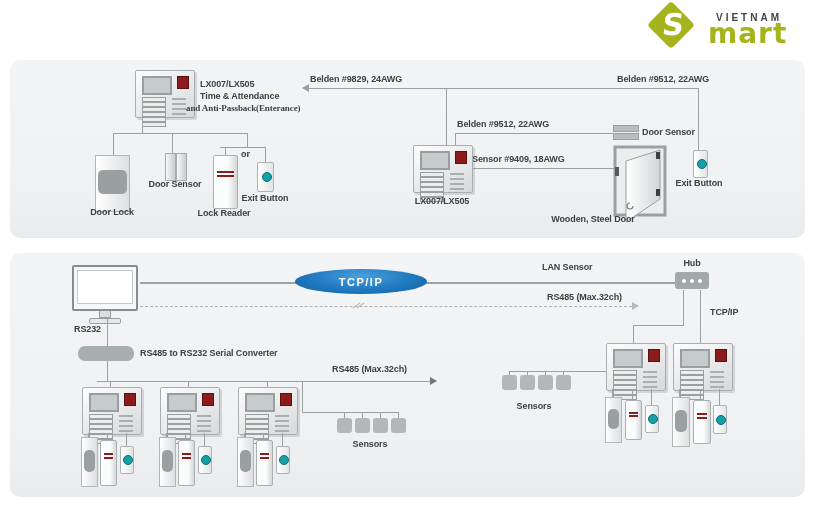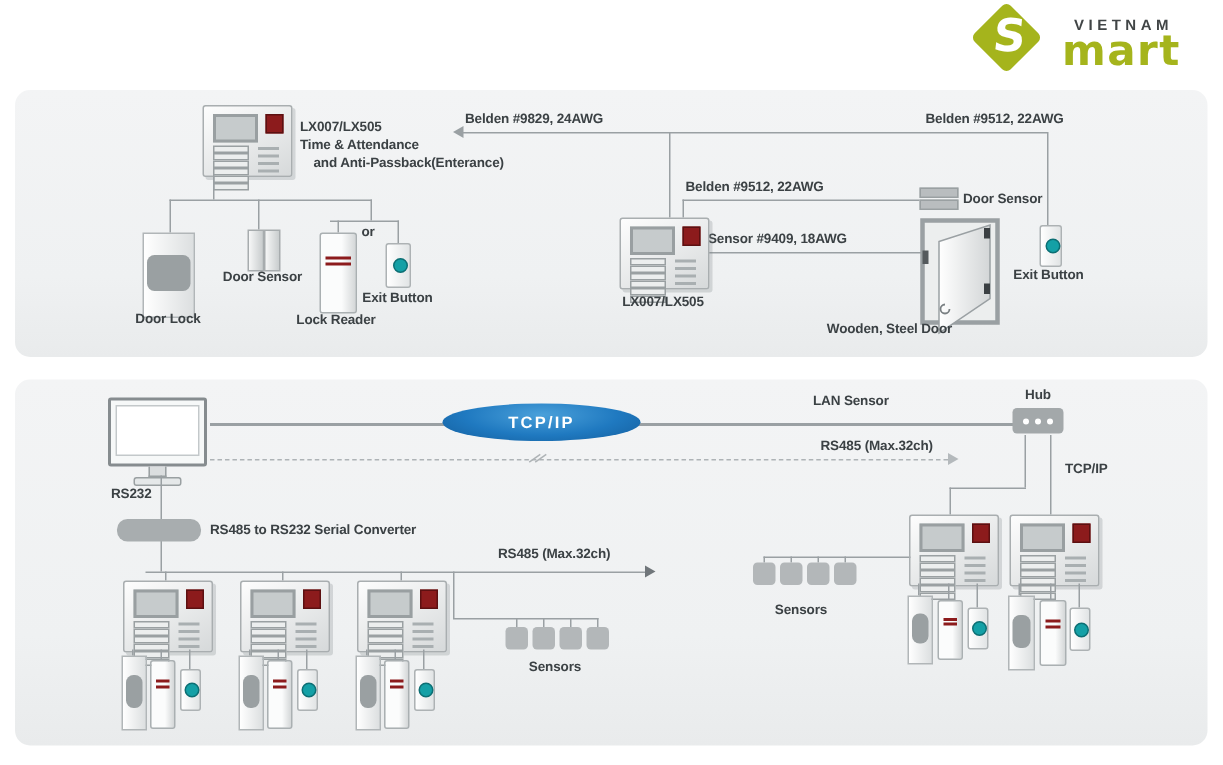--- a/index.html
+++ b/index.html
@@ -90,21 +90,21 @@
         </span>
         <span class="tlines">
           <i></i>
           <i></i>
           <i></i>
           <i></i>
         </span>
       </div>
     <div class="lbl" style="left:190px;top:19px;">LX007/LX505</div>
     <div class="lbl" style="left:190px;top:31px;">Time &amp; Attendance</div>
-    <div class="lbl" style="left:199px;top:43px;">and Anti-Passback(Enterance)</div>
+    <div class="lbl" style="left:176px;top:43px;font-family:Liberation Serif, serif;">and Anti-Passback(Enterance)</div>
 
     <i class="w" style="left:132px;top:56px;width:1px;height:17px;"></i>
     <i class="w" style="left:103px;top:73px;width:135px;height:1px;"></i>
     <i class="w" style="left:103px;top:73px;width:1px;height:22px;"></i>
     <i class="w" style="left:162px;top:73px;width:1px;height:20px;"></i>
     <i class="w" style="left:237px;top:73px;width:1px;height:14px;"></i>
     <i class="w" style="left:210px;top:87px;width:46px;height:1px;"></i>
     <i class="w" style="left:215px;top:87px;width:1px;height:8px;"></i>
     <i class="w" style="left:255px;top:87px;width:1px;height:15px;"></i>
     <div class="lbl" style="left:231px;top:89px;">or</div>

